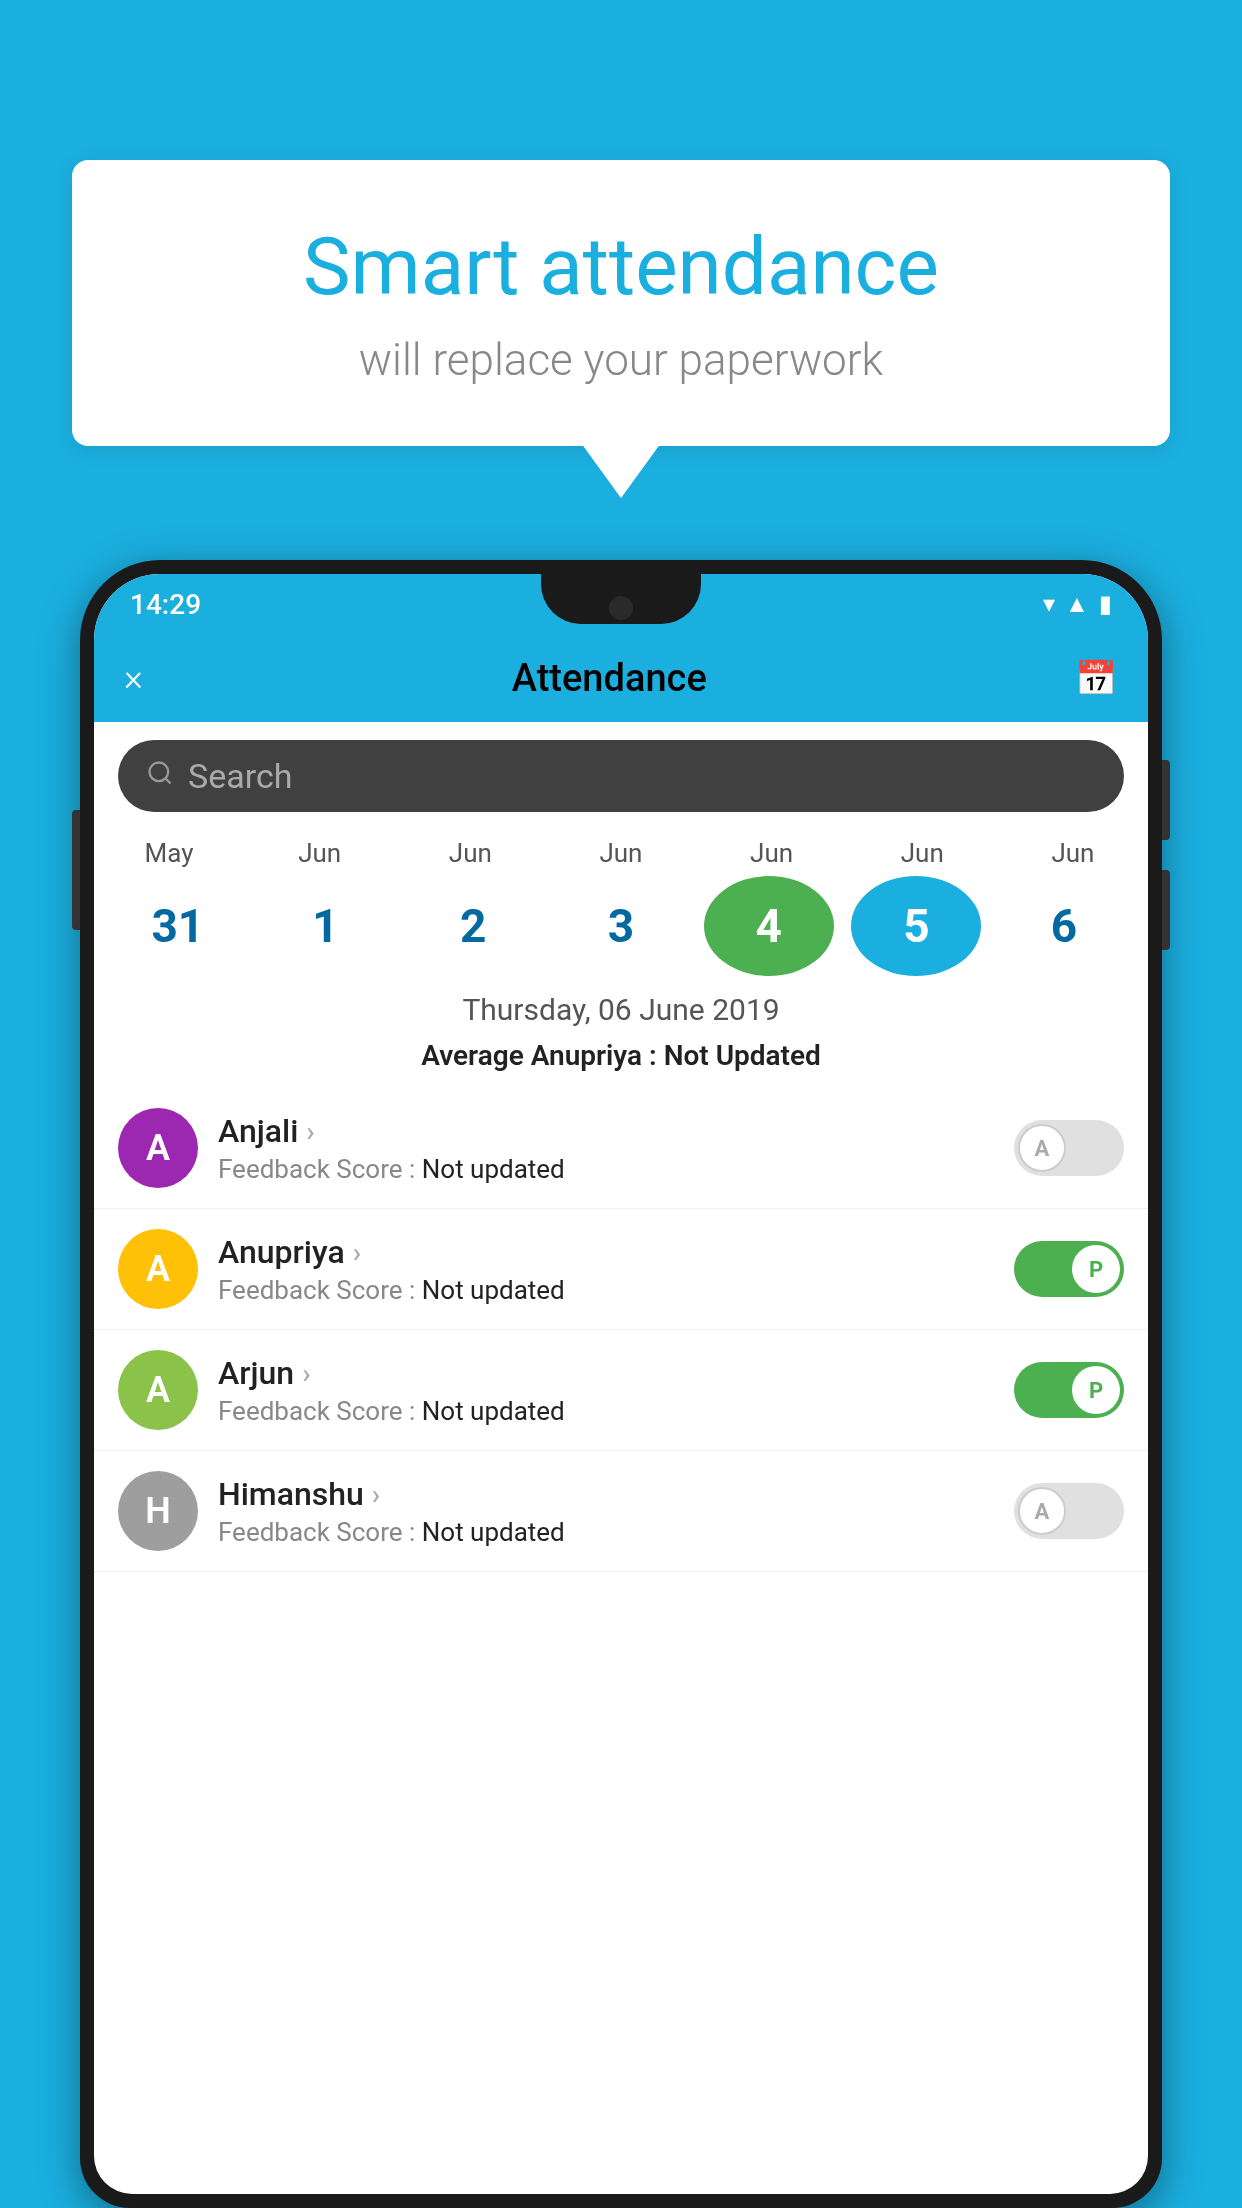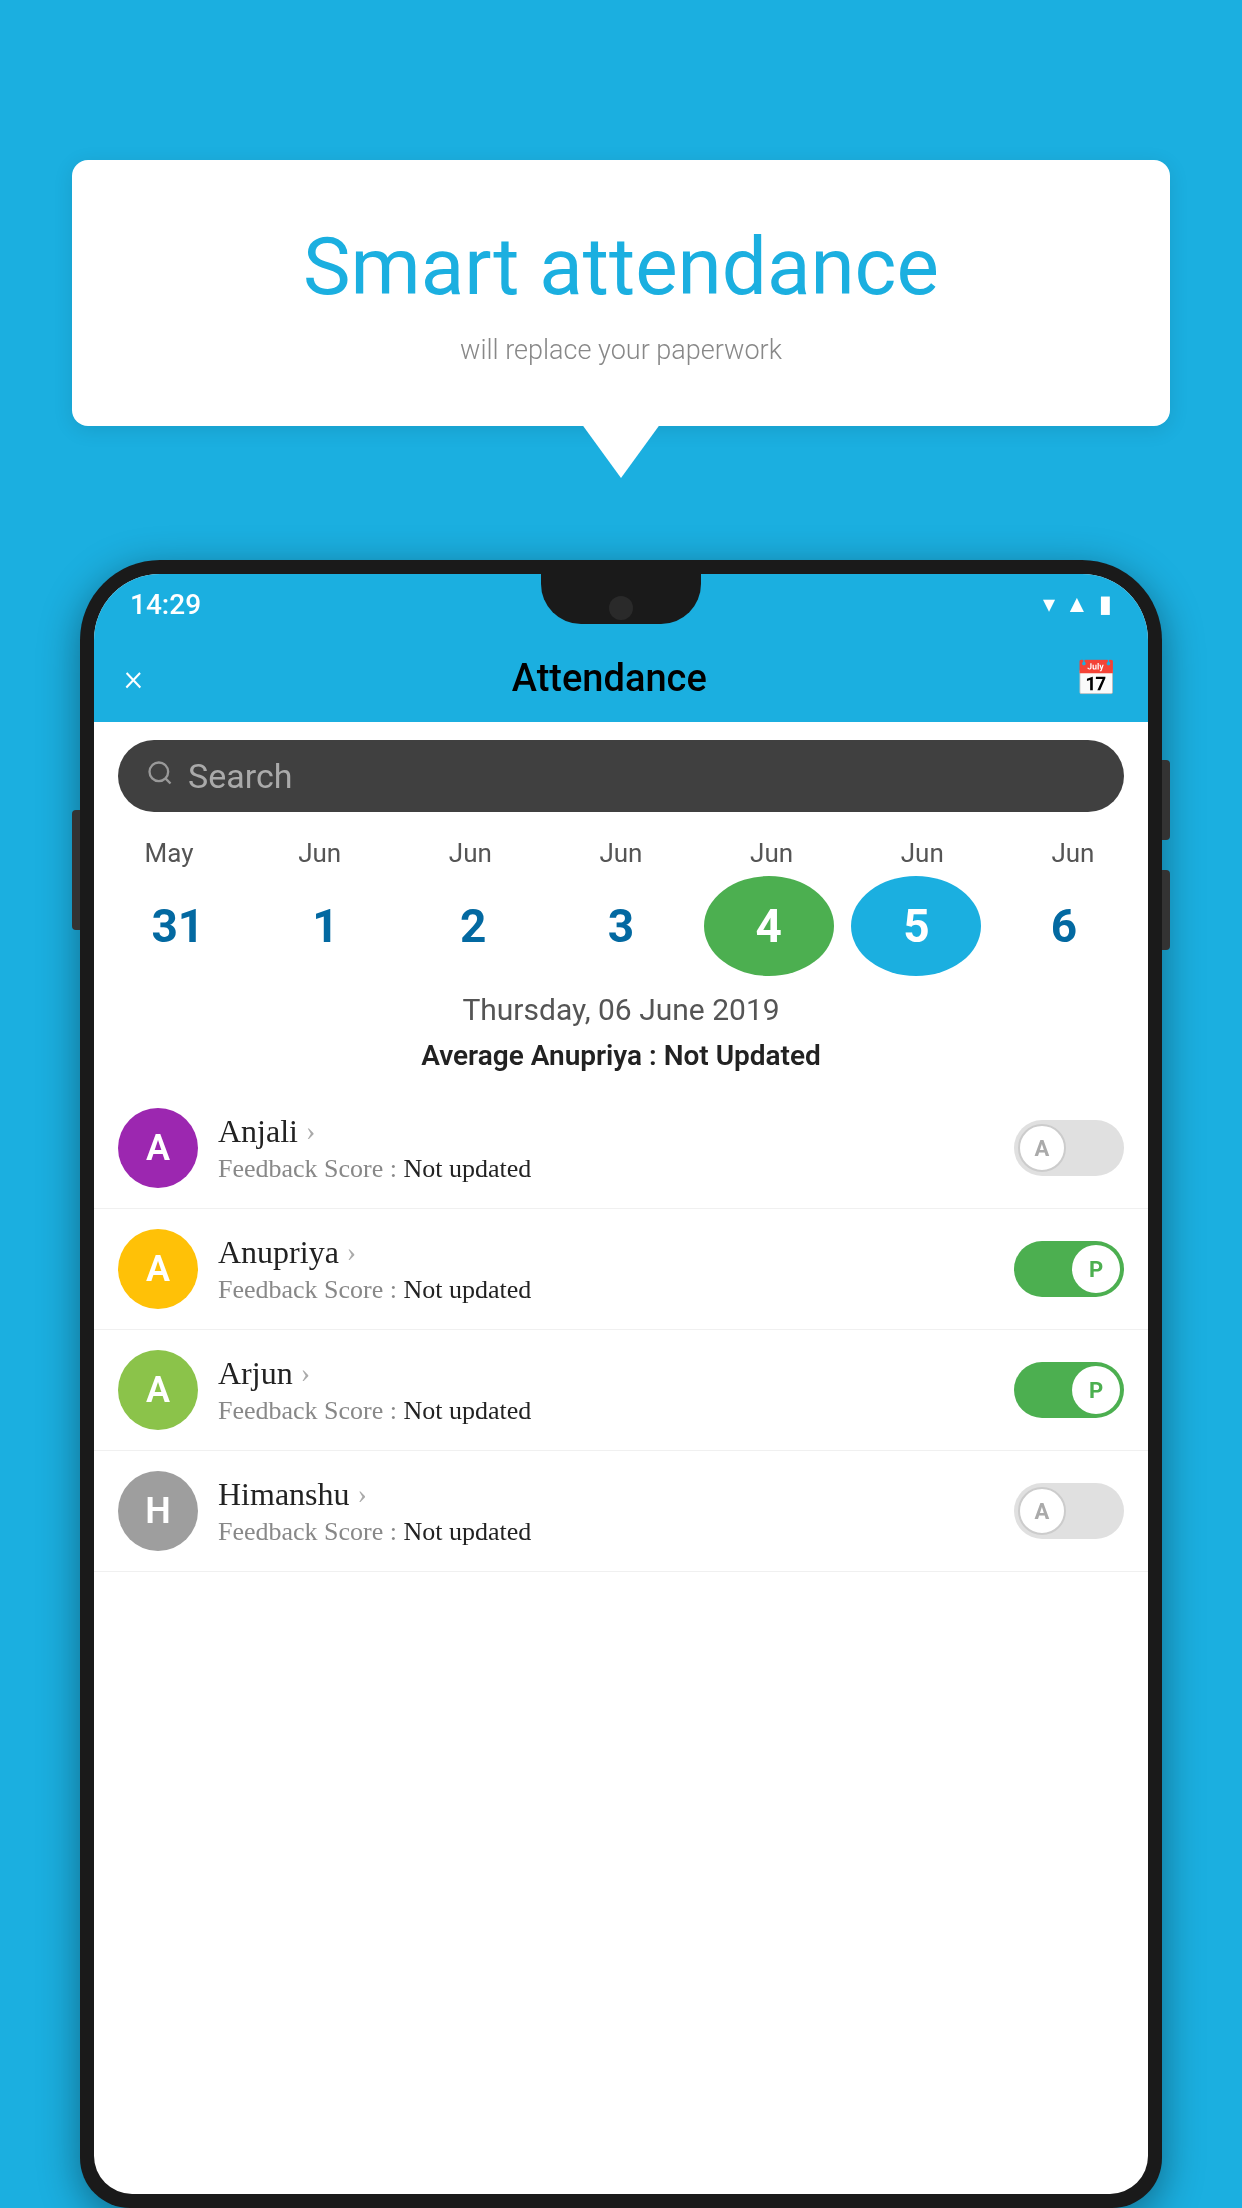--- a/index.html
+++ b/index.html
@@ -40,21 +40,21 @@
     }
 
     .bubble-title {
       font-size: 80px;
       color: #1BAFE0;
       font-weight: 400;
       margin-bottom: 20px;
     }
 
     .bubble-subtitle {
-      font-size: 27px;
+      font-size: 44px;
       color: #888;
       font-weight: 300;
     }
 
     
     .phone {
       position: absolute;
       top: 560px;
       left: 80px;
       right: 80px;
@@ -281,21 +281,20 @@
       align-items: center;
       justify-content: center;
       font-size: 36px;
       font-weight: 600;
       color: white;
       flex-shrink: 0;
     }
 
     .student-info {
       flex: 1;
-      font-family: Liberation Serif, serif;
     }
 
     .student-name {
       font-size: 32px;
       font-weight: 500;
       color: #222;
       display: flex;
       align-items: center;
       gap: 8px;
       margin-bottom: 4px;

